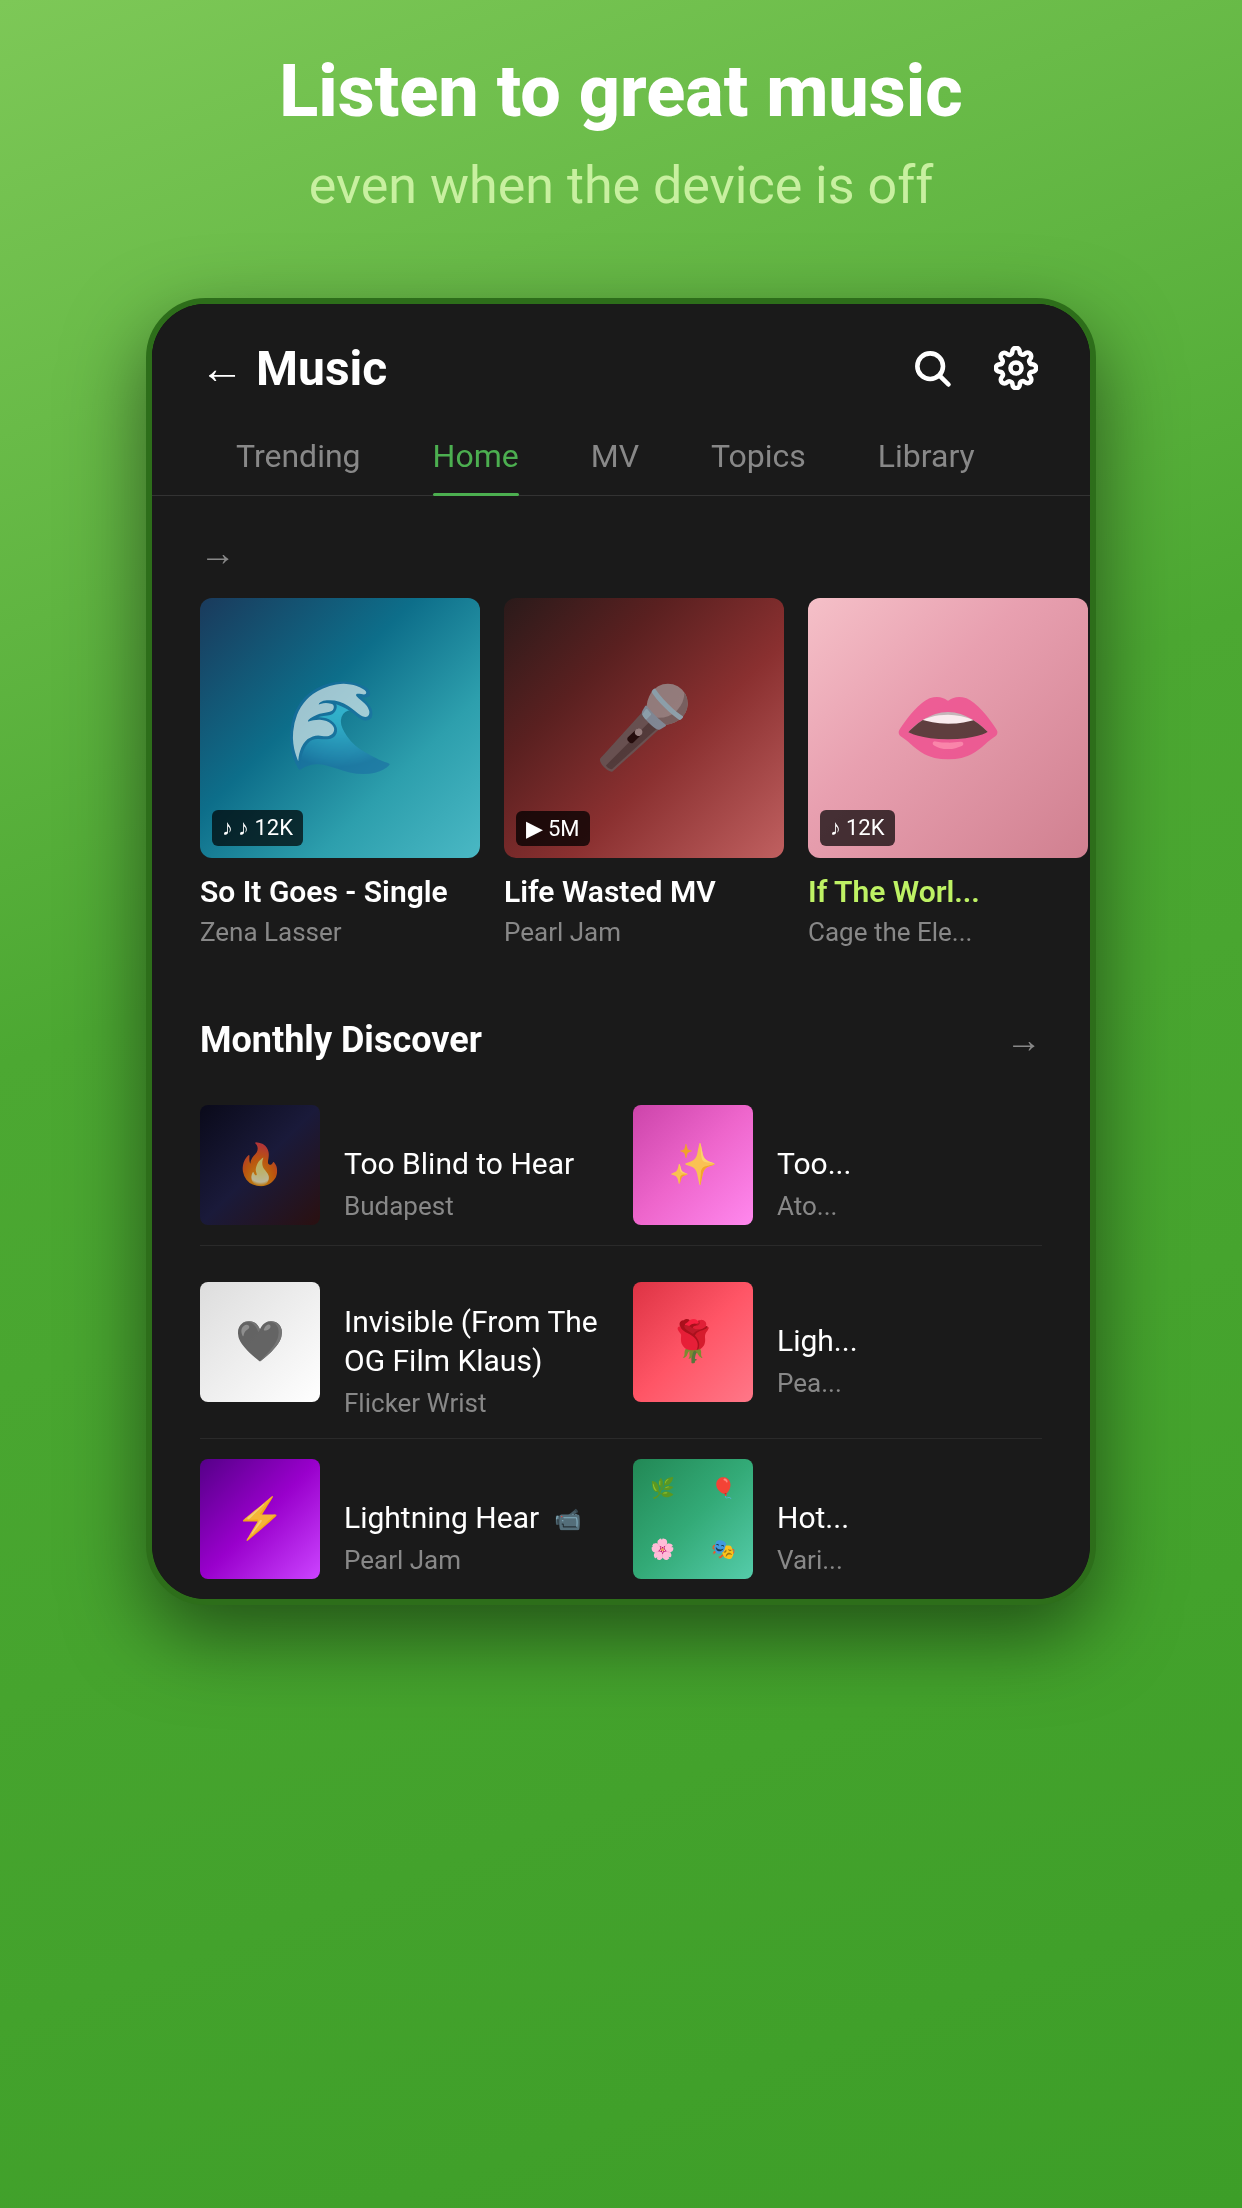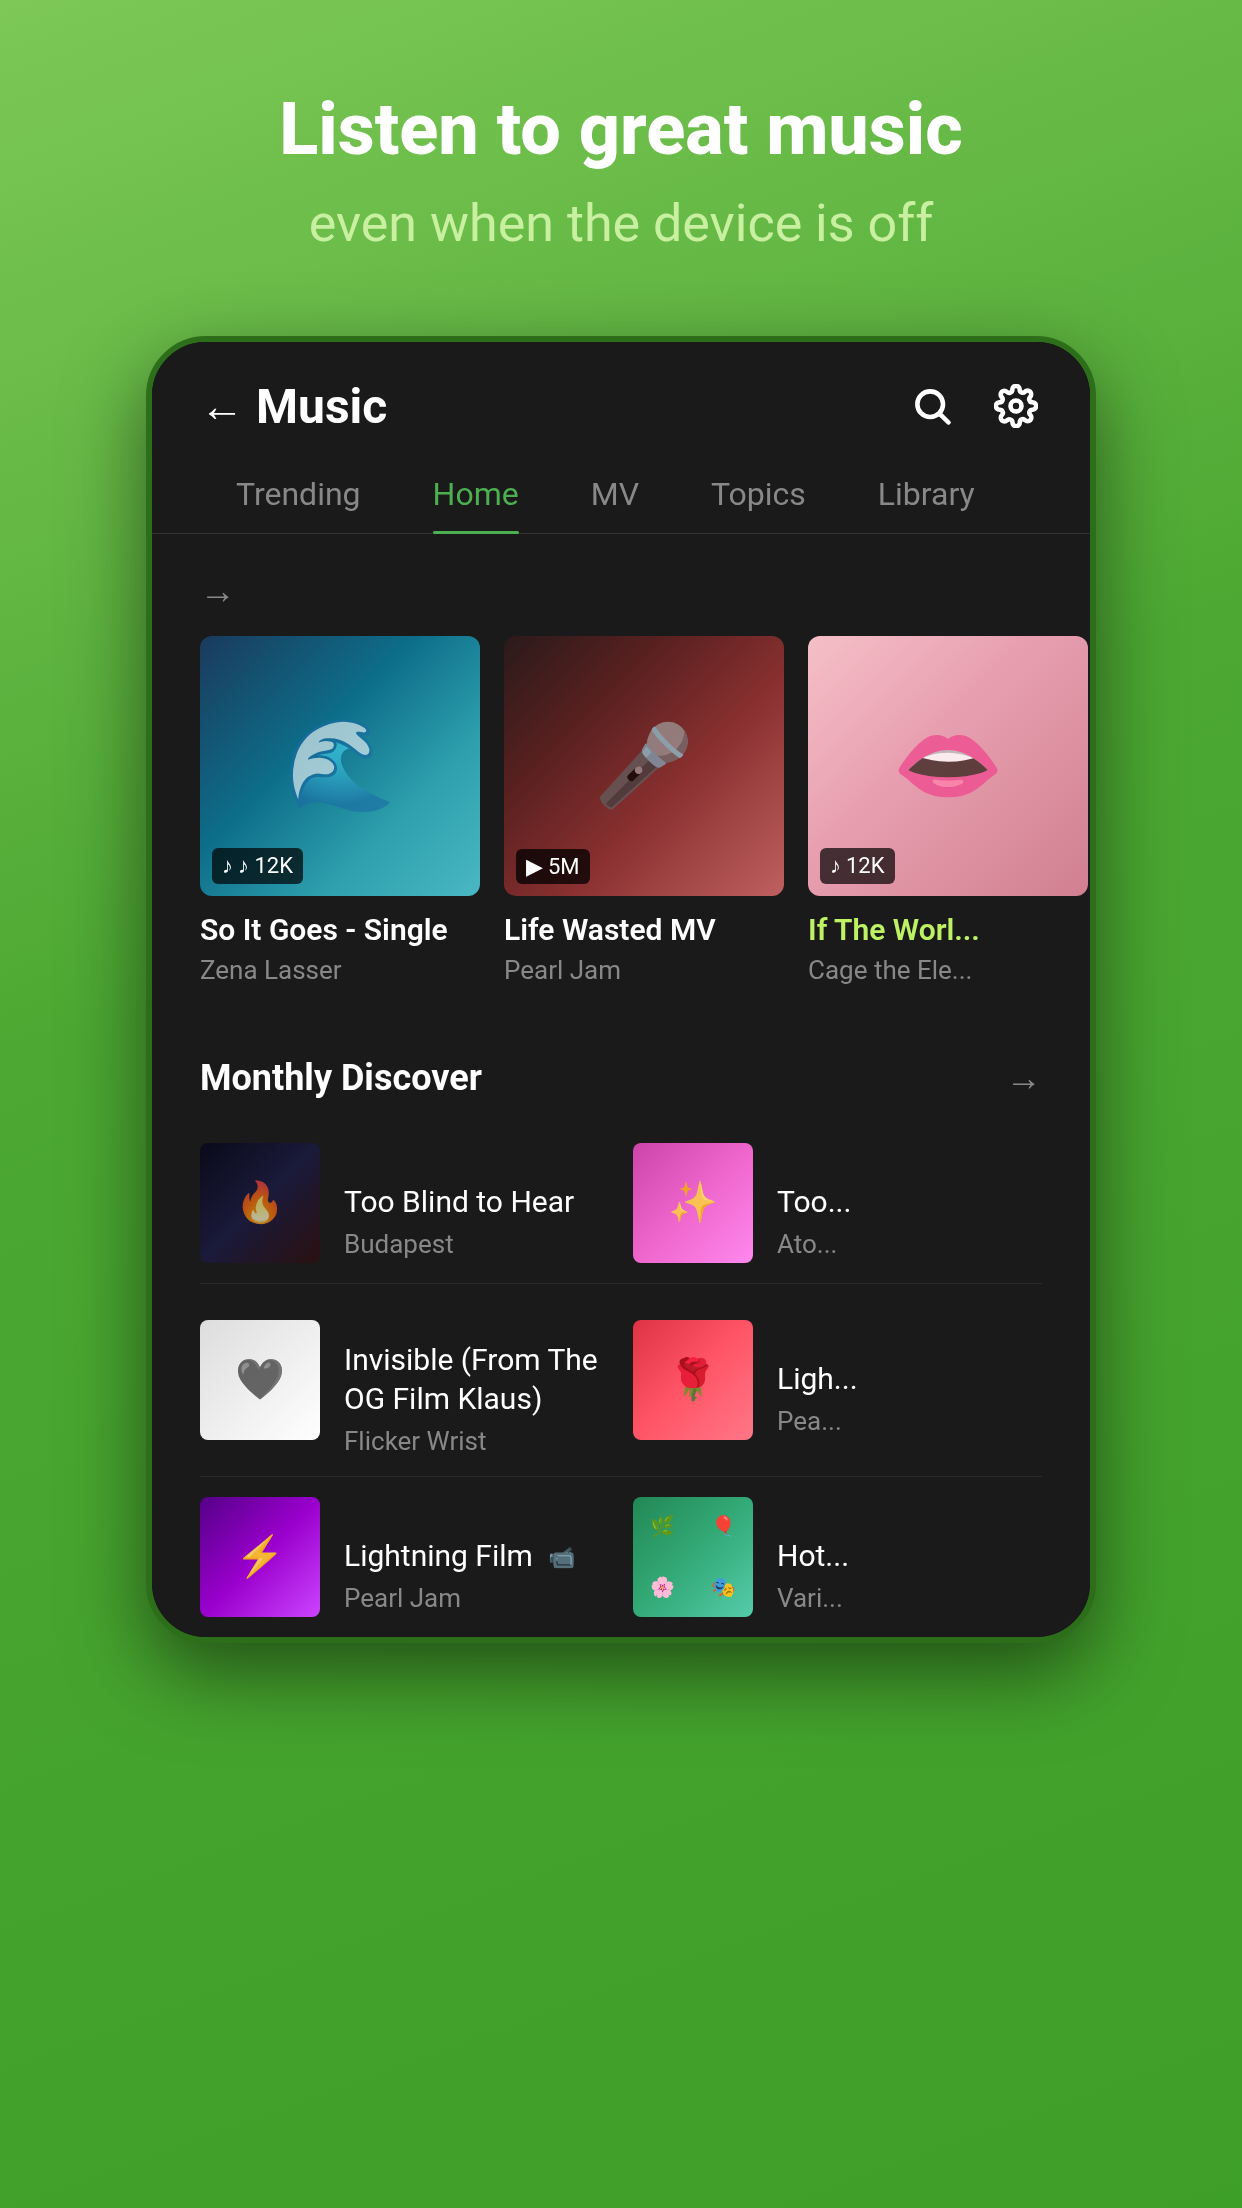--- a/index.html
+++ b/index.html
@@ -20,21 +20,21 @@
       position: absolute;
       top: 0; left: 0; right: 0; bottom: 0;
       background: linear-gradient(160deg, #7dc857 0%, #4ca832 40%, #3d9e28 100%);
       z-index: 0;
     }
 
     .hero-text {
       position: relative;
       z-index: 1;
       text-align: center;
-      margin-top: 90px;
+      margin-top: 52px;
       padding: 0 80px;
     }
 
     .hero-title {
       font-size: 72px;
       font-weight: 800;
       color: #ffffff;
       line-height: 1.1;
       margin-bottom: 24px;
     }
@@ -538,21 +538,21 @@
 
       <div class="monthly-row">
         <div class="monthly-left">
           <div class="monthly-thumb">
             <div class="monthly-thumb-bolt">
               <span style="font-size:40px; opacity:0.9;">⚡</span>
             </div>
           </div>
           <div class="monthly-info">
             <div class="monthly-title">
-              <span>Lightning Film</span>
+              <span>Lightning Hear</span>
               <span class="mv-icon">📹</span>
             </div>
             <div class="monthly-artist">Pearl Jam</div>
           </div>
         </div>
         <div class="monthly-divider"></div>
         <div class="monthly-right">
           <div class="monthly-thumb">
             <div class="monthly-thumb-hot" style="display:grid; grid-template-columns:1fr 1fr; grid-template-rows:1fr 1fr; gap:2px;">
               <span style="font-size:20px; display:flex; align-items:center; justify-content:center;">🌿</span>

